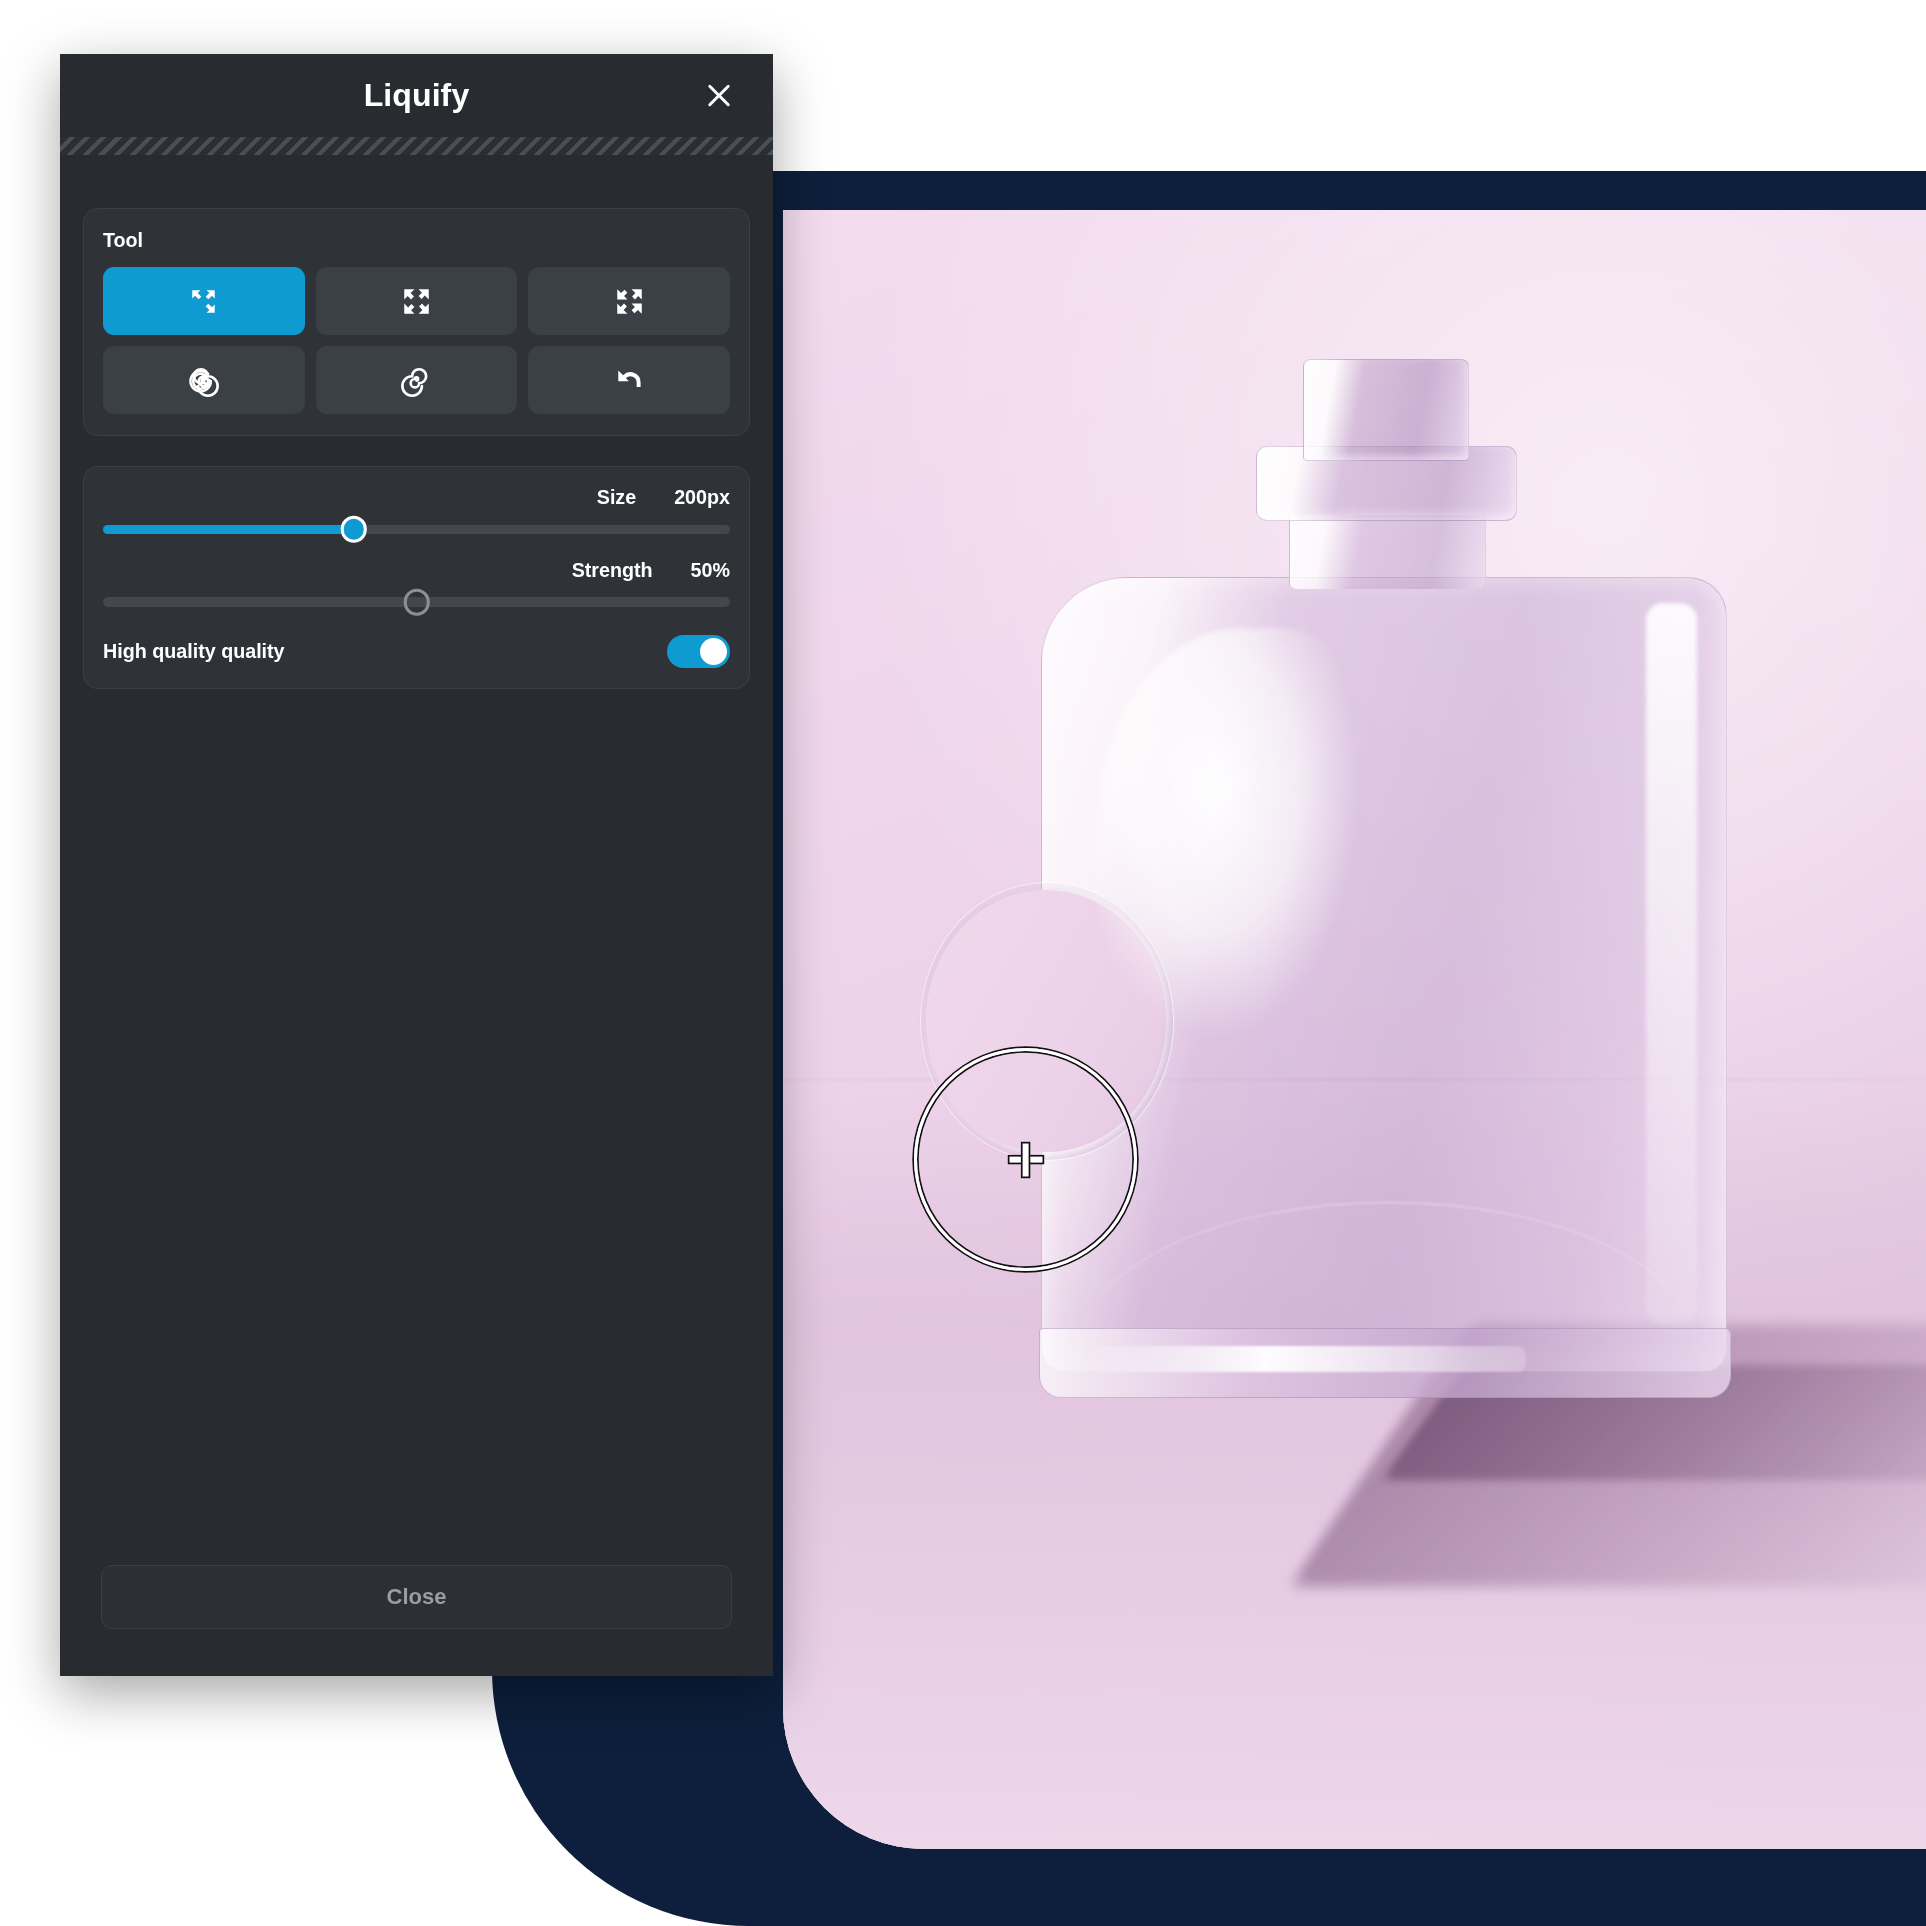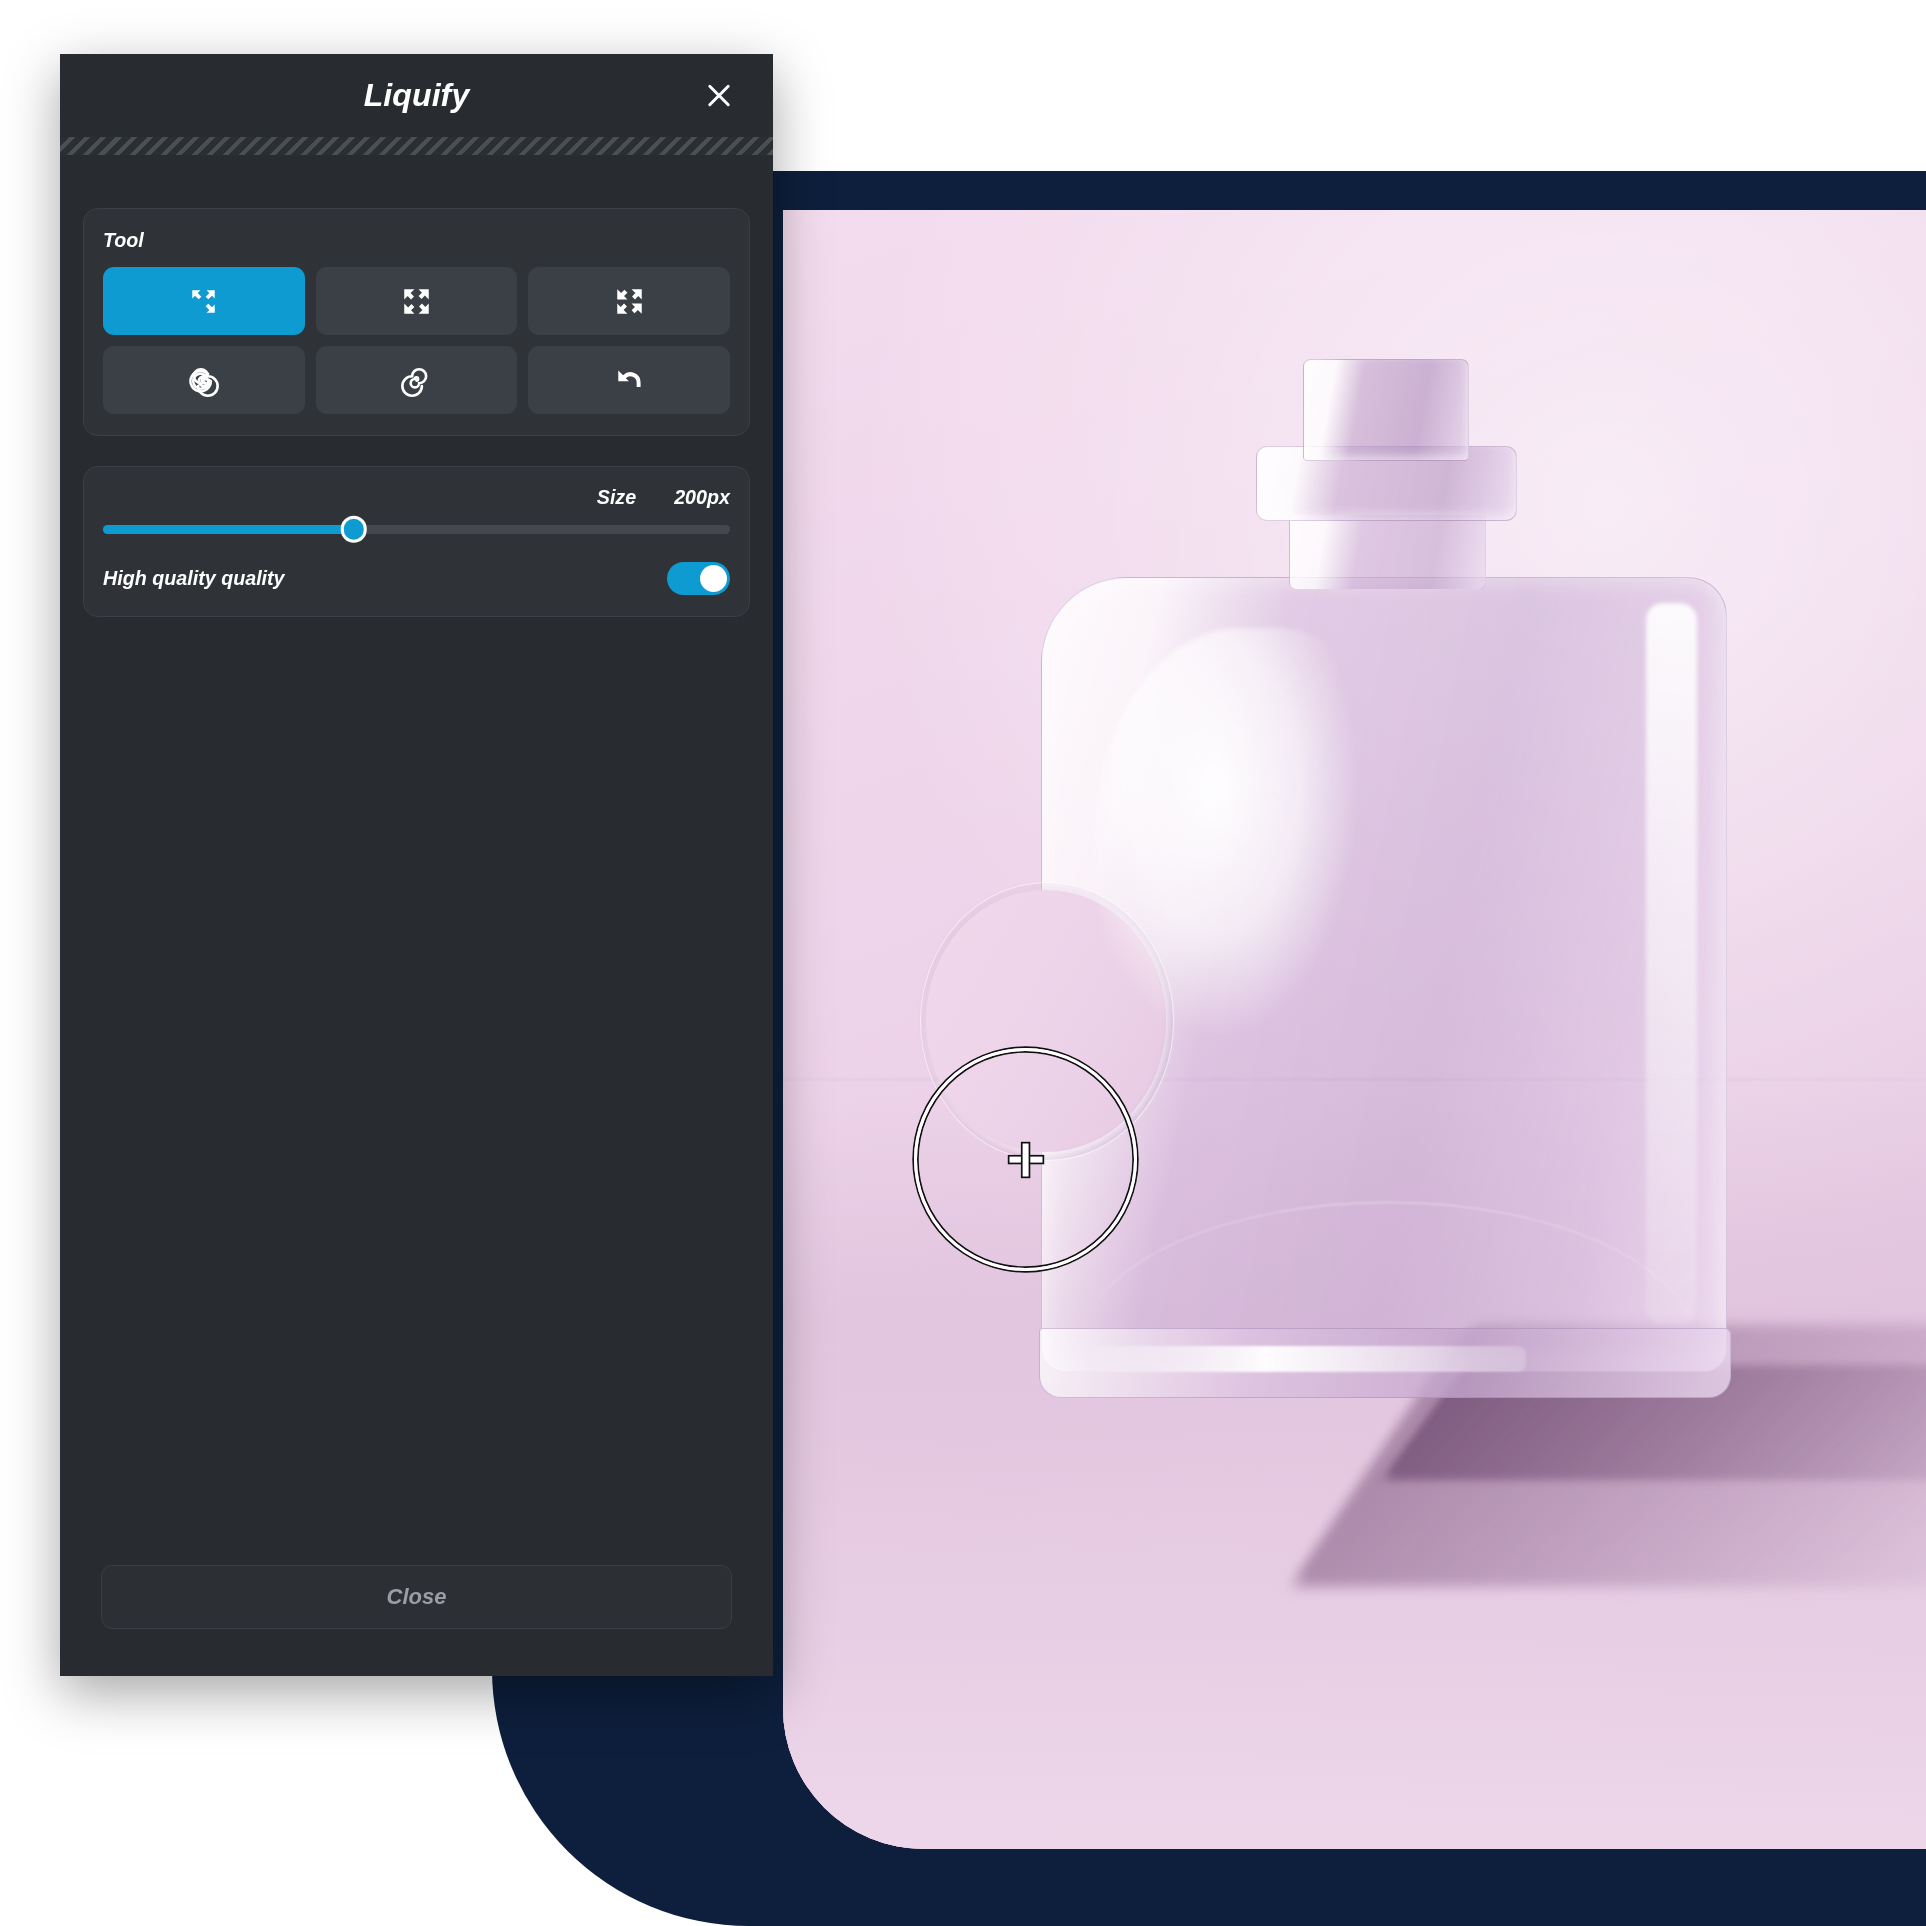--- a/index.html
+++ b/index.html
@@ -10,21 +10,20 @@
     background: #ffffff;
     font-family: "Liberation Sans", sans-serif;
     overflow: hidden;
   }
 
   #stage {
     position: relative;
     width: 1926px;
     height: 1926px;
     background: #ffffff;
-    font-style: italic;
   }
 
   
   .navy-card {
     position: absolute;
     left: 492px;
     top: 171px;
     width: 1434px;
     height: 1755px;
     background: #0d1f3c;
@@ -495,20 +494,29 @@
           <div class="slider-head">
             <span class="slider-name">Size</span>
             <span class="slider-value">200px</span>
           </div>
           <div class="track">
             <div class="fill" style="width:40%"></div>
             <div class="thumb" style="left:40%"></div>
           </div>
         </div>
 
+        <div class="slider-row">
+          <div class="slider-head">
+            <span class="slider-name">Strength</span>
+            <span class="slider-value">50%</span>
+          </div>
+          <div class="track">
+            <div class="thumb inactive" style="left:50%"></div>
+          </div>
+        </div>
 
 
         <div class="toggle-row">
           <span class="toggle-label">High quality quality</span>
           <div class="toggle">
             <div class="knob"></div>
           </div>
         </div>
 
       </div>

